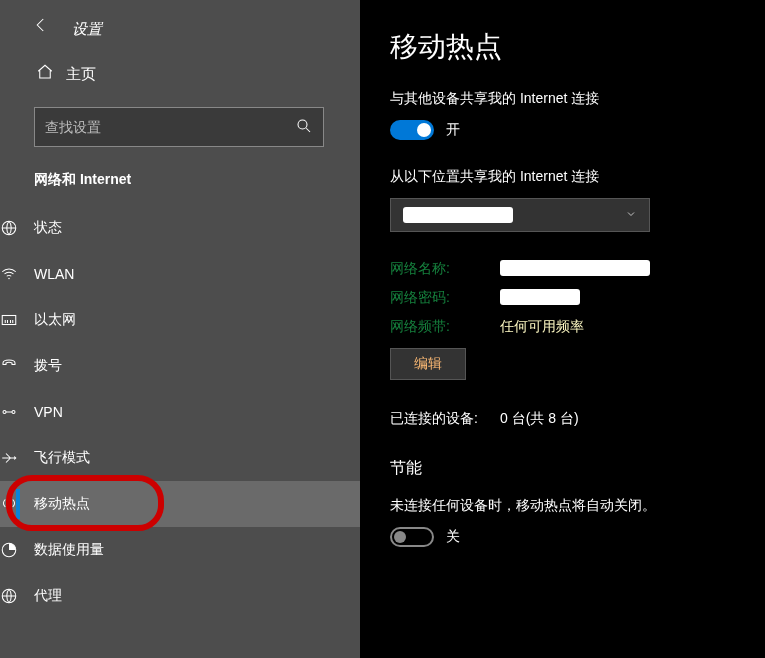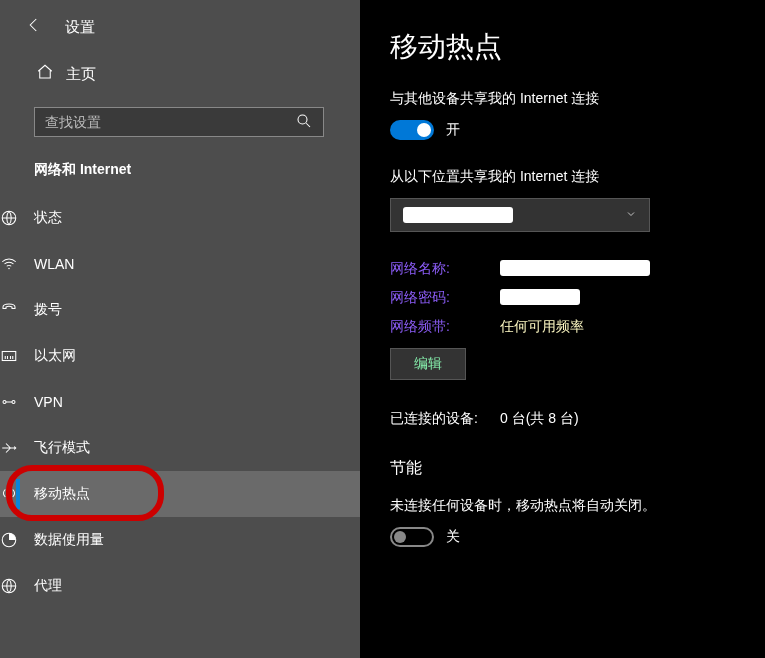--- a/index.html
+++ b/index.html
@@ -20,22 +20,23 @@
     padding-top: 8px;
   }
   .main {
     flex: 1;
     height: 100%;
     background: #000;
     padding: 28px 30px;
   }
   .top-row {
     display: flex;
-    align-items: center;
-    padding: 8px 18px 14px 25px;
+    align-items: flex-end;
+    padding: 8px 18px 14px 32px;
+    font-style: italic;
   }
   .back-arrow {
     width: 40px;
     font-size: 18px;
     text-align: left;
     cursor: pointer;
   }
   .title-settings {
     font-size: 15px;
   }
@@ -48,21 +49,21 @@
   .home-row .icon {
     width: 30px;
     font-size: 16px;
   }
   .home-row span.label {
     font-size: 15px;
   }
   .search-box {
     margin: 6px 18px 20px 34px;
     width: 290px;
-    height: 30px;
+    height: 40px;
     border: 1px solid #888;
     background: #3a3a3a;
     display: flex;
     align-items: center;
     padding: 0 10px;
     justify-content: space-between;
   }
   .search-box input {
     background: transparent;
     border: none;
@@ -185,34 +186,34 @@
   .dropdown .chev {
     font-size: 10px;
     color: #ccc;
   }
   .info-grid {
     display: grid;
     grid-template-columns: 110px auto;
     row-gap: 10px;
     margin-bottom: 12px;
   }
-  .info-grid .lbl { color: #8b5cf6; }
+  .info-grid .lbl { color: #15803d; }
   .info-grid .val { color: #fef9c3; }
   .redacted {
     background: #fff;
     height: 16px;
     border-radius: 3px;
     display: inline-block;
   }
   .edit-btn {
     width: 76px;
     height: 32px;
     background: #333;
     border: 1px solid #555;
-    color: #86efac;
+    color: #fdba74;
     font-size: 14px;
     cursor: pointer;
     margin-bottom: 30px;
     display:flex;
     align-items:center;
     justify-content:center;
   }
   .conn-row {
     display: grid;
     grid-template-columns: 110px auto;
@@ -278,33 +279,33 @@
         <svg viewBox="0 0 24 24">
             <path d="M3 9 C8 4 16 4 21 9 M6 12 C9 9 15 9 18 12 M9 15 C10.5 13.5 13.5 13.5 15 15"></path>
             <circle cx="12" cy="18" r="1" fill="#fff" stroke="none"></circle>
           </svg>
       </span>
       <span>WLAN</span>
     </li>
     <li>
       <span class="micon">
         <svg viewBox="0 0 24 24">
-            <path d="M4 8 C4 5 8 4 12 4 C16 4 20 5 20 8 L20 10 L16 10 L16 8 C14 7 10 7 8 8 L8 10 L4 10 Z"></path>
-          </svg>
-      </span>
-      <span>拨号</span>
-    </li>
-    <li>
-      <span class="micon">
-        <svg viewBox="0 0 24 24">
             <rect x="3" y="6" width="18" height="12"></rect>
             <path d="M7 16 V12 M10 16 V12 M14 16 V12 M17 16 V12"></path>
           </svg>
       </span>
       <span>以太网</span>
+    </li>
+    <li>
+      <span class="micon">
+        <svg viewBox="0 0 24 24">
+            <path d="M4 8 C4 5 8 4 12 4 C16 4 20 5 20 8 L20 10 L16 10 L16 8 C14 7 10 7 8 8 L8 10 L4 10 Z"></path>
+          </svg>
+      </span>
+      <span>拨号</span>
     </li>
     <li>
       <span class="micon">
         <svg viewBox="0 0 24 24">
             <circle cx="6" cy="12" r="2"></circle>
             <circle cx="18" cy="12" r="2"></circle>
             <path d="M8 12 H16"></path>
           </svg>
       </span>
       <span>VPN</span>

